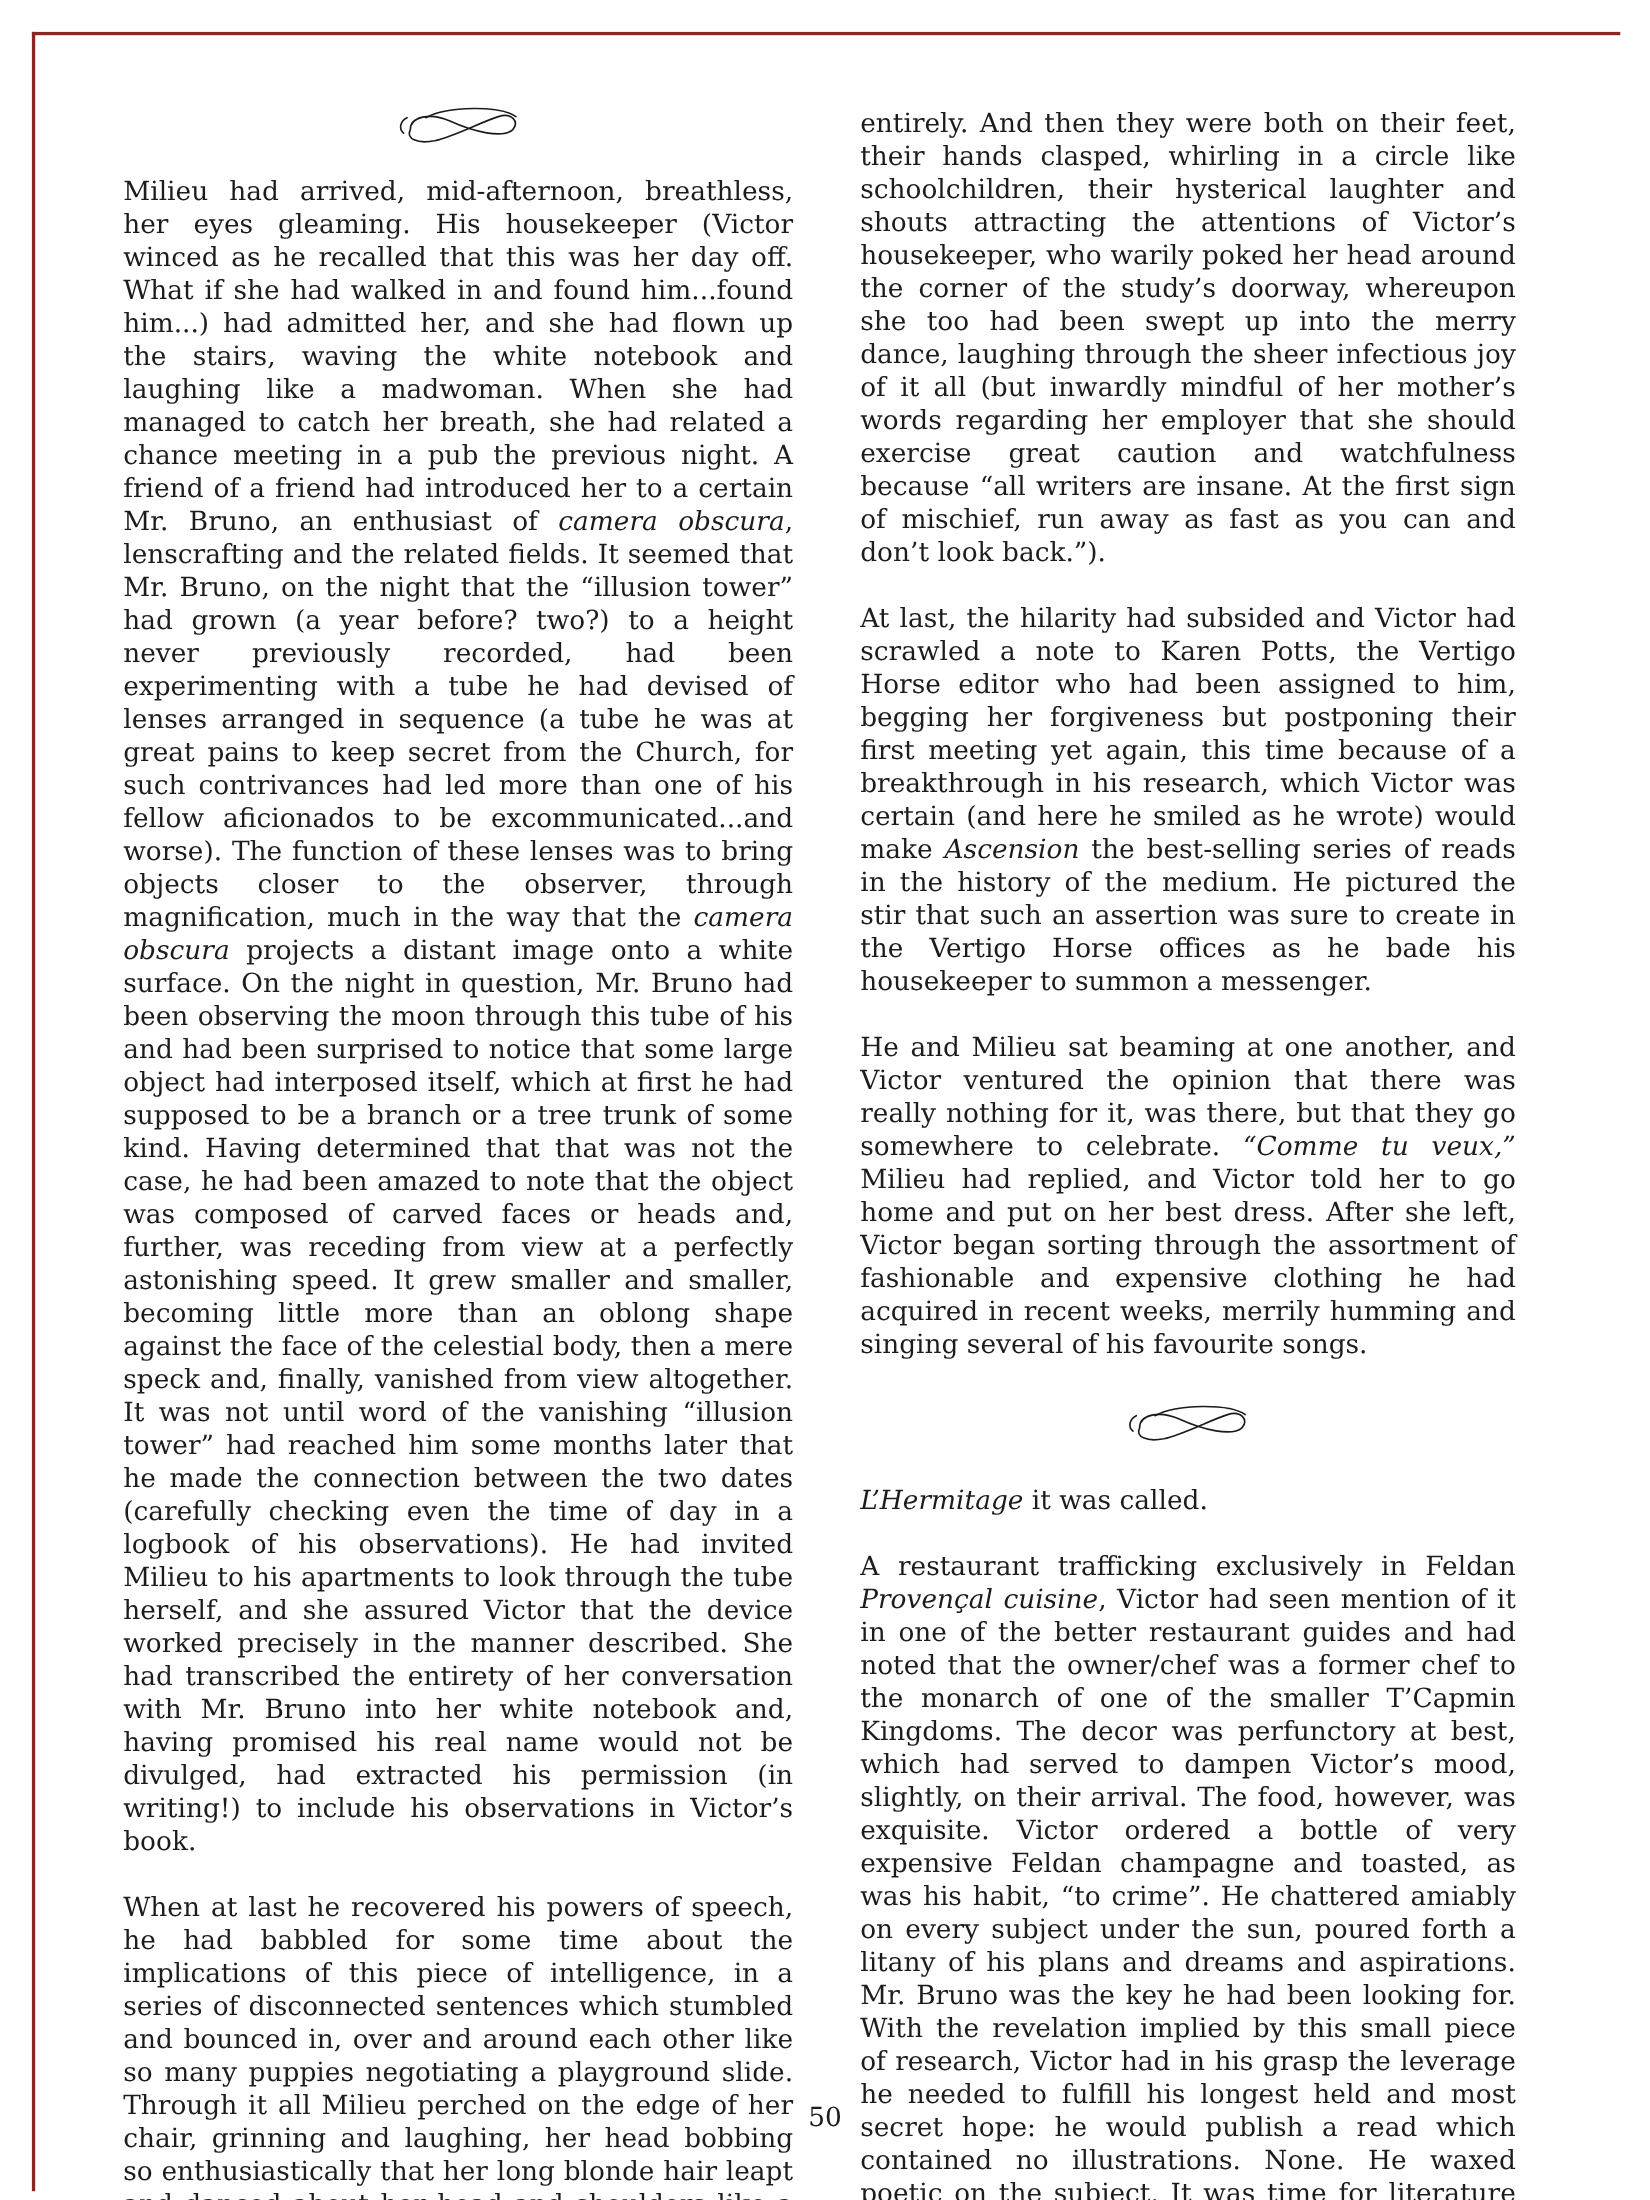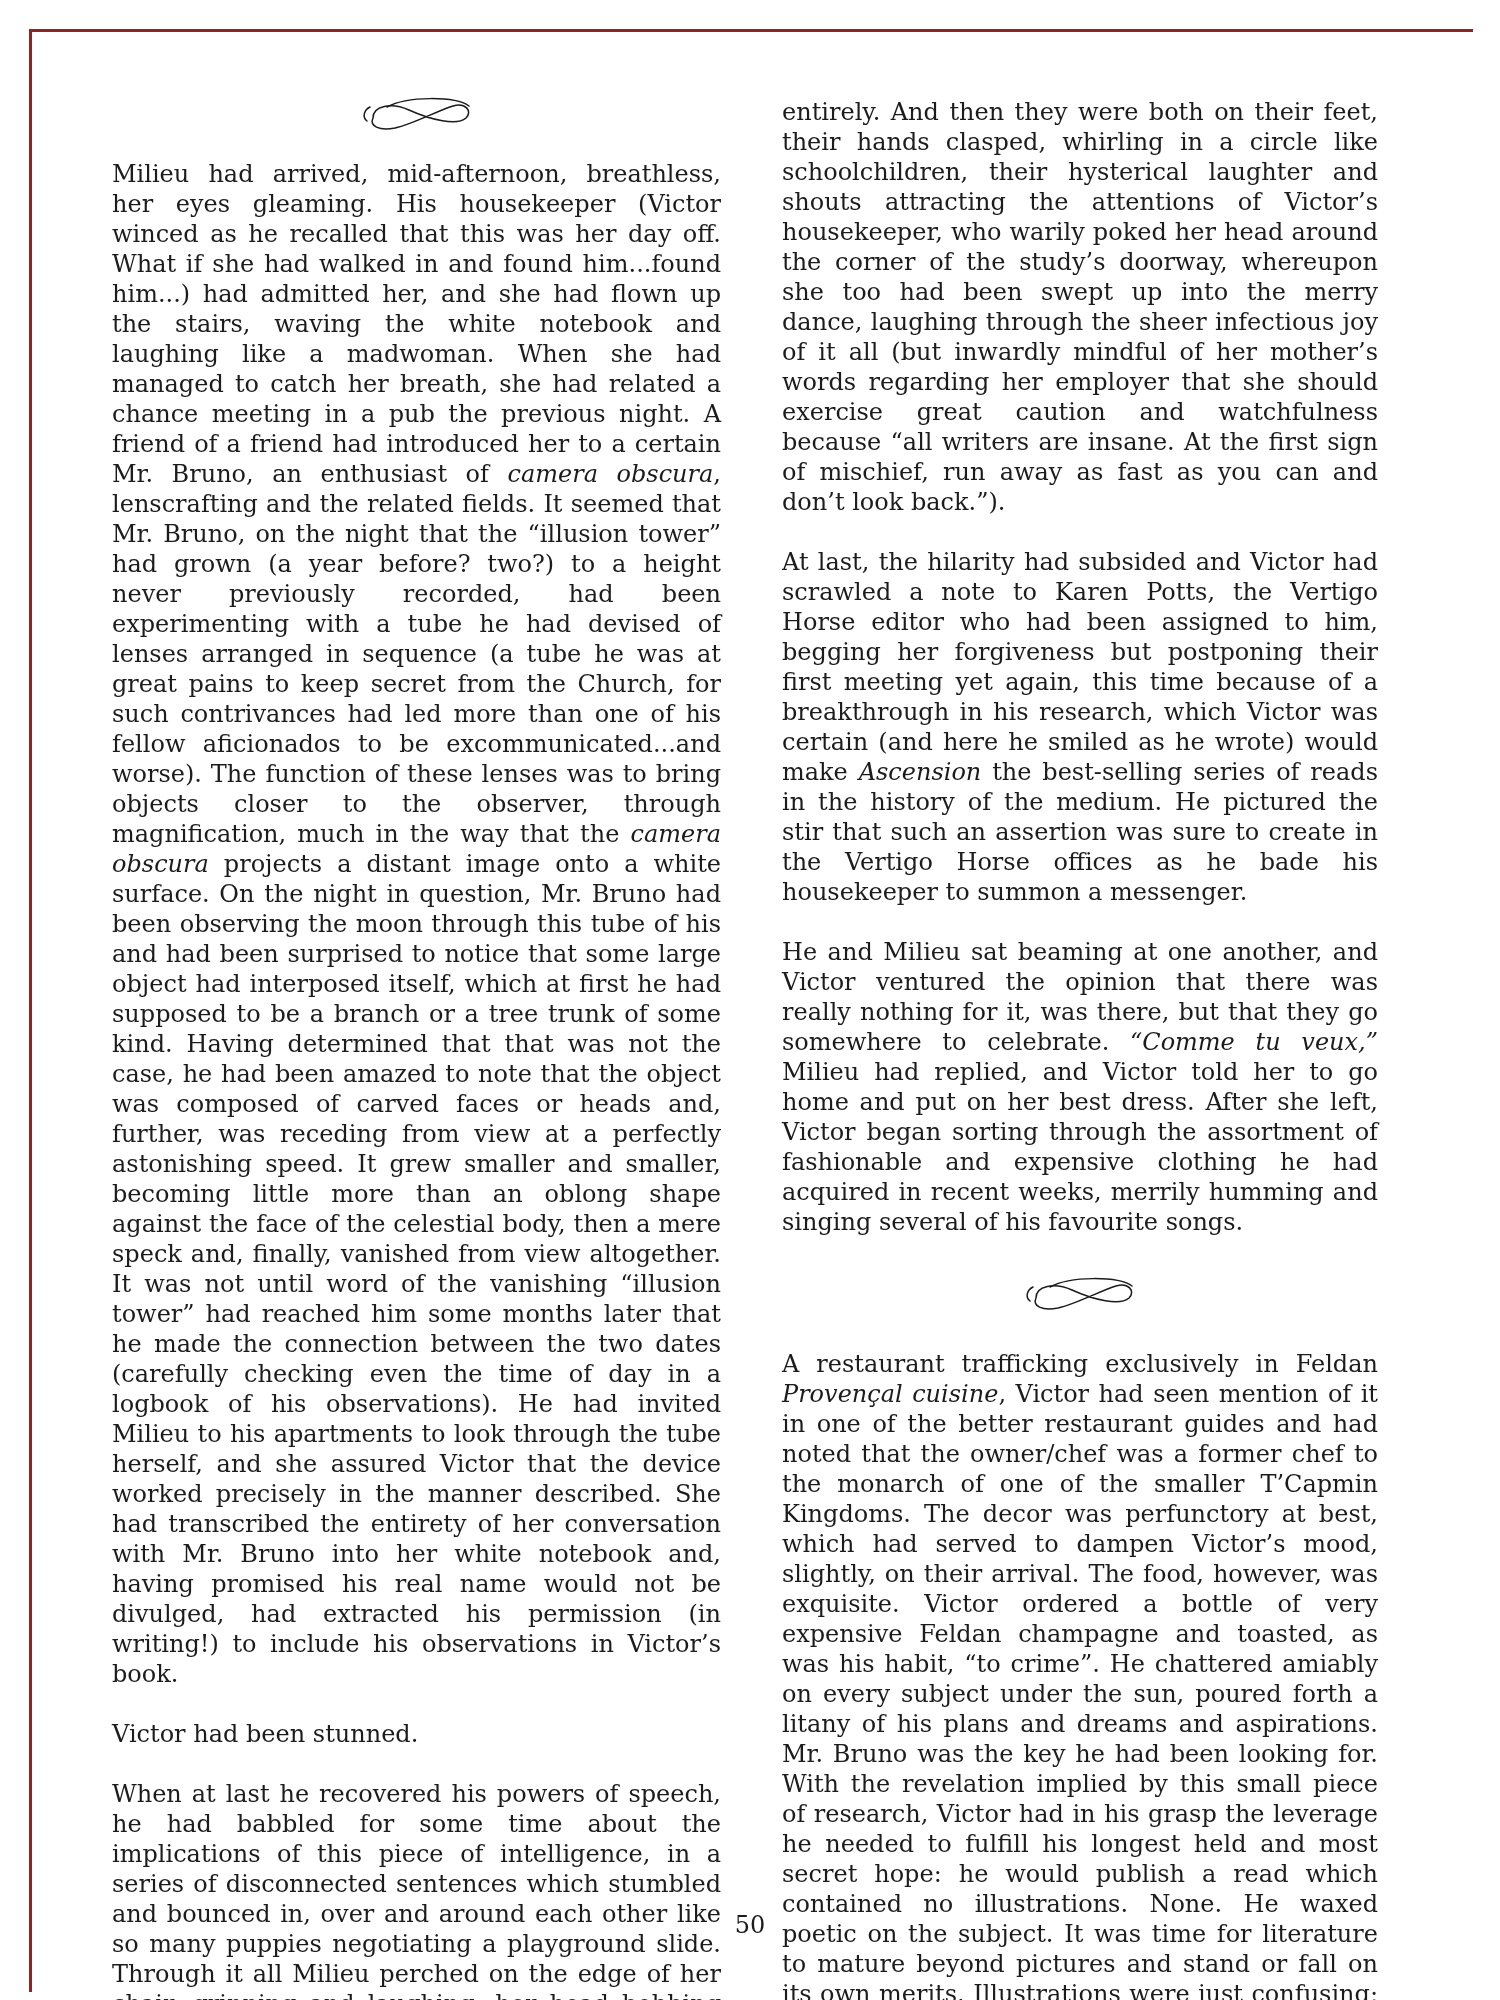--- a/index.html
+++ b/index.html
@@ -46,33 +46,33 @@
 
   <div class="column column-left">
     <div class="ornament">
       <svg viewBox="0 0 124 42" aria-hidden="true">
         <path d="M32 14 C 52 3, 100 3, 114 13"></path>
         <path d="M15 14 C 9 17, 7 24, 12 28"></path>
         <path d="M18 25 C 18 13, 36 9, 54 17 C 76 27, 102 33, 111 25 C 118 18, 110 9, 98 13 C 82 18, 58 31, 40 35 C 24 38, 14 33, 18 25"></path>
       </svg>
     </div>
     <p>Milieu had arrived, mid-afternoon, breathless, her eyes gleaming. His housekeeper (Victor winced as he recalled that this was her day off. What if she had walked in and found him...found him...) had admitted her, and she had flown up the stairs, waving the white notebook and laughing like a madwoman. When she had managed to catch her breath, she had related a chance meeting in a pub the previous night. A friend of a friend had introduced her to a certain Mr. Bruno, an enthusiast of <i>camera obscura</i>, lenscrafting and the related fields. It seemed that Mr. Bruno, on the night that the “illusion tower” had grown (a year before? two?) to a height never previously recorded, had been experimenting with a tube he had devised of lenses arranged in sequence (a tube he was at great pains to keep secret from the Church, for such contrivances had led more than one of his fellow aficionados to be excommunicated...and worse). The function of these lenses was to bring objects closer to the observer, through magnification, much in the way that the <i>camera obscura</i> projects a distant image onto a white surface. On the night in question, Mr. Bruno had been observing the moon through this tube of his and had been surprised to notice that some large object had interposed itself, which at first he had supposed to be a branch or a tree trunk of some kind. Having determined that that was not the case, he had been amazed to note that the object was composed of carved faces or heads and, further, was receding from view at a perfectly astonishing speed. It grew smaller and smaller, becoming little more than an oblong shape against the face of the celestial body, then a mere speck and, finally, vanished from view altogether. It was not until word of the vanishing “illusion tower” had reached him some months later that he made the connection between the two dates (carefully checking even the time of day in a logbook of his observations). He had invited Milieu to his apartments to look through the tube herself, and she assured Victor that the device worked precisely in the manner described. She had transcribed the entirety of her conversation with Mr. Bruno into her white notebook and, having promised his real name would not be divulged, had extracted his permission (in writing!) to include his observations in Victor’s book.</p>
-    <p>Victor had been stunned.</p>
     <p>When at last he recovered his powers of speech, he had babbled for some time about the implications of this piece of intelligence, in a series of disconnected sentences which stumbled and bounced in, over and around each other like so many puppies negotiating a playground slide. Through it all Milieu perched on the edge of her chair, grinning and laughing, her head bobbing so enthusiastically that her long blonde hair leapt and danced about her head and shoulders like a separate being</p>
   </div>
 
   <div class="column column-right">
     <p>entirely. And then they were both on their feet, their hands clasped, whirling in a circle like schoolchildren, their hysterical laughter and shouts attracting the attentions of Victor’s housekeeper, who warily poked her head around the corner of the study’s doorway, whereupon she too had been swept up into the merry dance, laughing through the sheer infectious joy of it all (but inwardly mindful of her mother’s words regarding her employer that she should exercise great caution and watchfulness because “all writers are insane. At the first sign of mischief, run away as fast as you can and don’t look back.”).</p>
     <p>At last, the hilarity had subsided and Victor had scrawled a note to Karen Potts, the Vertigo Horse editor who had been assigned to him, begging her forgiveness but postponing their first meeting yet again, this time because of a breakthrough in his research, which Victor was certain (and here he smiled as he wrote) would make <i>Ascension</i> the best-selling series of reads in the history of the medium. He pictured the stir that such an assertion was sure to create in the Vertigo Horse offices as he bade his housekeeper to summon a messenger.</p>
     <p>He and Milieu sat beaming at one another, and Victor ventured the opinion that there was really nothing for it, was there, but that they go somewhere to celebrate. <i>“Comme tu veux,”</i> Milieu had replied, and Victor told her to go home and put on her best dress. After she left, Victor began sorting through the assortment of fashionable and expensive clothing he had acquired in recent weeks, merrily humming and singing several of his favourite songs.</p>
     <div class="ornament">
       <svg viewBox="0 0 124 42" aria-hidden="true">
         <path d="M32 14 C 52 3, 100 3, 114 13"></path>
         <path d="M15 14 C 9 17, 7 24, 12 28"></path>
         <path d="M18 25 C 18 13, 36 9, 54 17 C 76 27, 102 33, 111 25 C 118 18, 110 9, 98 13 C 82 18, 58 31, 40 35 C 24 38, 14 33, 18 25"></path>
       </svg>
     </div>
+    <p><i>L’Hermitage</i> it was called.</p>
     <p>A restaurant trafficking exclusively in Feldan <i>Provençal cuisine</i>, Victor had seen mention of it in one of the better restaurant guides and had noted that the owner/chef was a former chef to the monarch of one of the smaller T’Capmin Kingdoms. The decor was perfunctory at best, which had served to dampen Victor’s mood, slightly, on their arrival. The food, however, was exquisite. Victor ordered a bottle of very expensive Feldan champagne and toasted, as was his habit, “to crime”. He chattered amiably on every subject under the sun, poured forth a litany of his plans and dreams and aspirations. Mr. Bruno was the key he had been looking for. With the revelation implied by this small piece of research, Victor had in his grasp the leverage he needed to fulfill his longest held and most secret hope: he would publish a read which contained no illustrations. None. He waxed poetic on the subject. It was time for literature to mature beyond pictures and stand or fall on its own merits. Illustrations were just confusing; they seldom, if ever, pertained to the text and divided the reader’s attentions, inhibiting</p>
   </div>
 
   <div class="page-number">50</div>
 
 </div>
 
 </body></html>

